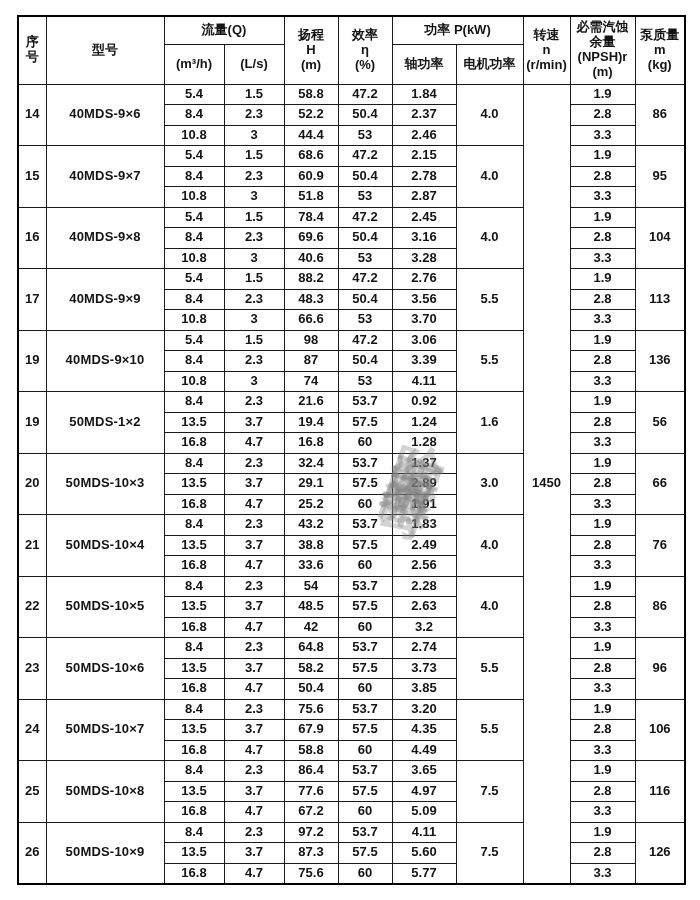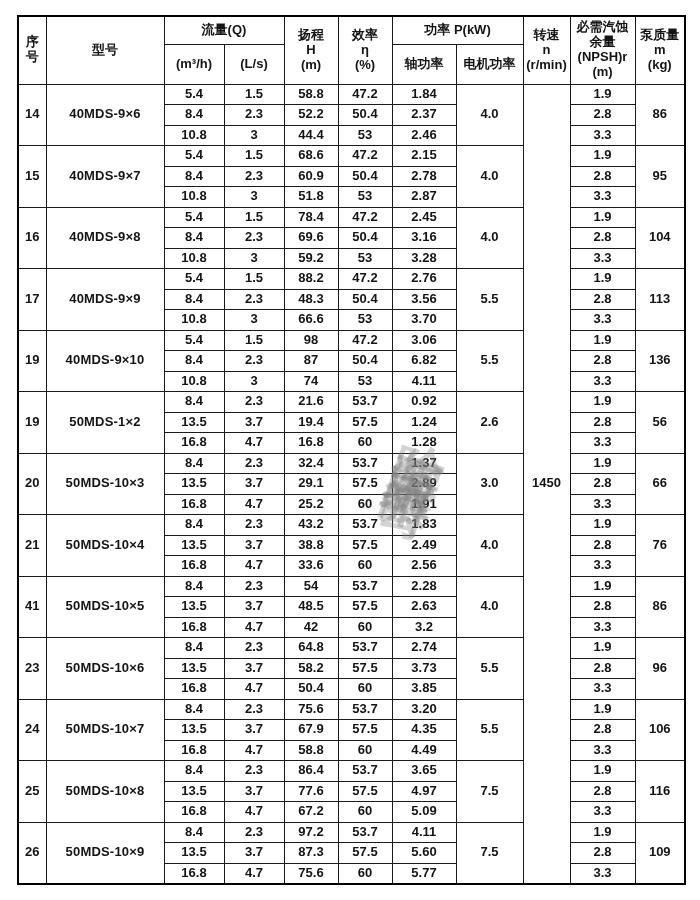--- a/index.html
+++ b/index.html
@@ -181,21 +181,21 @@
           <td>8.4</td>
           <td>2.3</td>
           <td>69.6</td>
           <td>50.4</td>
           <td>3.16</td>
           <td>2.8</td>
         </tr>
         <tr>
           <td>10.8</td>
           <td>3</td>
-          <td>59.2</td>
+          <td>40.6</td>
           <td>53</td>
           <td>3.28</td>
           <td>3.3</td>
         </tr>
         <tr>
           <td rowspan="3">17</td>
           <td rowspan="3" class="model-cell">40MDS-9×9</td>
           <td>5.4</td>
           <td>1.5</td>
           <td>88.2</td>
@@ -231,40 +231,40 @@
           <td>3.06</td>
           <td rowspan="3">5.5</td>
           <td>1.9</td>
           <td rowspan="3">136</td>
         </tr>
         <tr>
           <td>8.4</td>
           <td>2.3</td>
           <td>87</td>
           <td>50.4</td>
-          <td>6.82</td>
+          <td>3.39</td>
           <td>2.8</td>
         </tr>
         <tr>
           <td>10.8</td>
           <td>3</td>
           <td>74</td>
           <td>53</td>
           <td>4.11</td>
           <td>3.3</td>
         </tr>
         <tr>
           <td rowspan="3">19</td>
           <td rowspan="3" class="model-cell">50MDS-1×2</td>
           <td>8.4</td>
           <td>2.3</td>
           <td>21.6</td>
           <td>53.7</td>
           <td>0.92</td>
-          <td rowspan="3">2.6</td>
+          <td rowspan="3">1.6</td>
           <td>1.9</td>
           <td rowspan="3">56</td>
         </tr>
         <tr>
           <td>13.5</td>
           <td>3.7</td>
           <td>19.4</td>
           <td>57.5</td>
           <td>1.24</td>
           <td>2.8</td>
@@ -327,21 +327,21 @@
         </tr>
         <tr>
           <td>16.8</td>
           <td>4.7</td>
           <td>33.6</td>
           <td>60</td>
           <td>2.56</td>
           <td>3.3</td>
         </tr>
         <tr>
-          <td rowspan="3">41</td>
+          <td rowspan="3">22</td>
           <td rowspan="3" class="model-cell">50MDS-10×5</td>
           <td>8.4</td>
           <td>2.3</td>
           <td>54</td>
           <td>53.7</td>
           <td>2.28</td>
           <td rowspan="3">4.0</td>
           <td>1.9</td>
           <td rowspan="3">86</td>
         </tr>
@@ -448,21 +448,21 @@
         <tr>
           <td rowspan="3">26</td>
           <td rowspan="3" class="model-cell">50MDS-10×9</td>
           <td>8.4</td>
           <td>2.3</td>
           <td>97.2</td>
           <td>53.7</td>
           <td>4.11</td>
           <td rowspan="3">7.5</td>
           <td>1.9</td>
-          <td rowspan="3">109</td>
+          <td rowspan="3">126</td>
         </tr>
         <tr>
           <td>13.5</td>
           <td>3.7</td>
           <td>87.3</td>
           <td>57.5</td>
           <td>5.60</td>
           <td>2.8</td>
         </tr>
         <tr>

